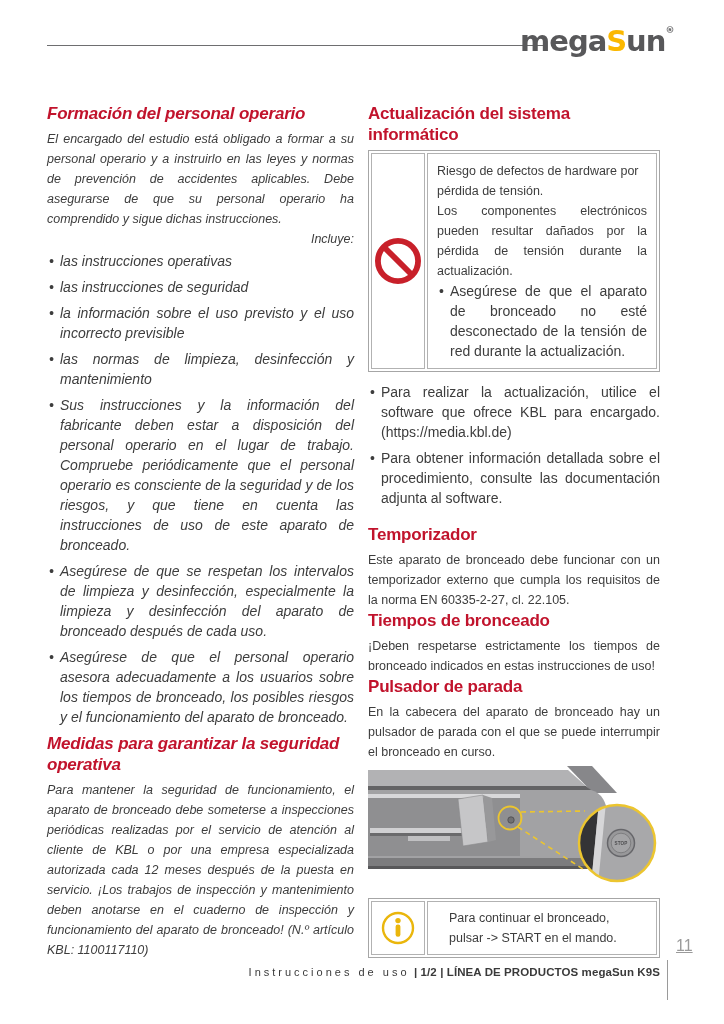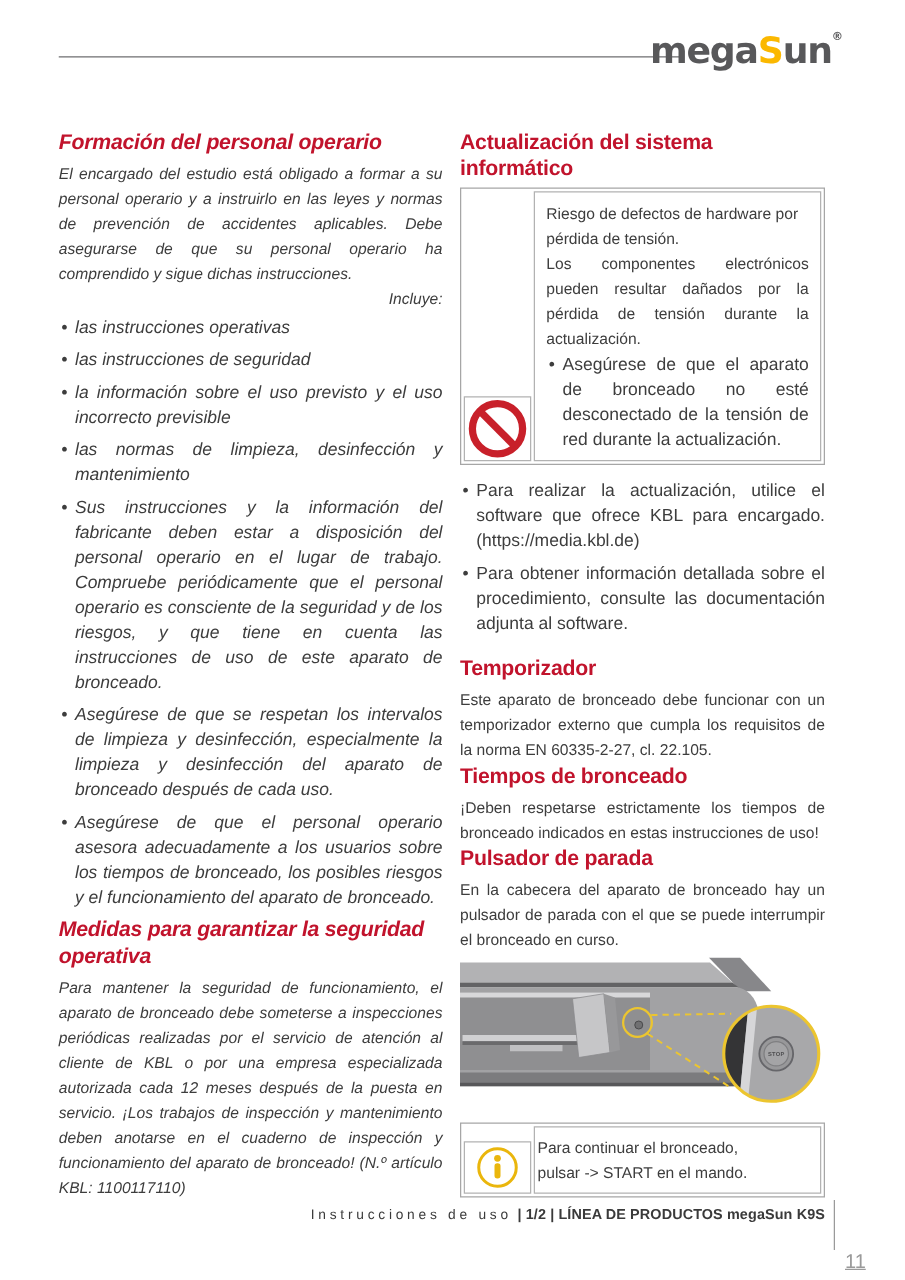--- a/index.html
+++ b/index.html
@@ -18,37 +18,37 @@
   .col-left{left:47px;width:307px;font-style:italic;}
   .col-right{left:368px;width:292px;}
   h1.sec{color:#c1132c;font-size:17px;line-height:21px;font-weight:bold;margin:0 0 5px 0;letter-spacing:-0.2px;}
   .mt{margin-top:18px;}
   p.body{font-size:12.5px;line-height:20px;text-align:justify;margin:0;}
   p.nj{text-align:right;}
   ul.blist{list-style:none;margin:2px 0 0 0;padding:0;}
   li.bul,div.bul{position:relative;padding-left:13px;font-size:14px;line-height:20px;text-align:justify;margin:0 0 6px 0;}
   li.bul::before,div.bul::before{content:"\2022";position:absolute;left:2px;}
   
-  .dbox{border:1px solid #a6a6a6;padding:2px;display:flex;gap:2px;margin:4px 0 10px 0;background:#fff;align-items:flex-end;}
+  .dbox{border:1px solid #a6a6a6;padding:2px;display:flex;gap:2px;margin:4px 0 10px 0;background:#fff;}
   .dbox-icon{border:1px solid #b2b2b2;width:52px;flex:0 0 52px;display:flex;align-items:center;justify-content:center;}
   .dbox-text{border:1px solid #b2b2b2;flex:1;padding:7px 9px;}
   .dbox-text p{font-size:12.5px;line-height:20px;margin:0;text-align:justify;}
   .dbox-text .first{text-align:left;}
   .dbox-text .bul{margin:0;}
   .infobox{margin-top:6px;margin-bottom:0;}
-  .infobox .dbox-text{padding:6px 2px;}
+  .infobox .dbox-text{padding:6px 21px;}
   .infobox .dbox-text p{text-align:left;}
   
   .illus{display:block;margin-top:4px;}
   
   .footer-text{position:absolute;top:962px;left:0;width:660px;text-align:right;white-space:nowrap;color:#3a3a3a;}
   .footer-label{font-size:11px;letter-spacing:3px;padding-left:48px;}
   .footer-meta{font-size:11.5px;font-weight:bold;letter-spacing:0.1px;}
   .footer-rule{position:absolute;left:667px;top:960px;width:1px;height:40px;background:#9a9a9a;}
-  .footer-page{position:absolute;left:676px;top:1001px;font-size:16px;color:#9a9a9a;text-decoration:underline;}
+  .footer-page{position:absolute;left:676px;top:937px;font-size:16px;color:#9a9a9a;text-decoration:underline;}
 </style>
 </head>
 <body>
 
 <div class="page">
 
   <div class="header-rule"></div>
   <div class="logo"><span>mega</span><span class="logo-s">S</span><span>un</span><span class="logo-reg">®</span></div>
 
   <div class="col col-left">

